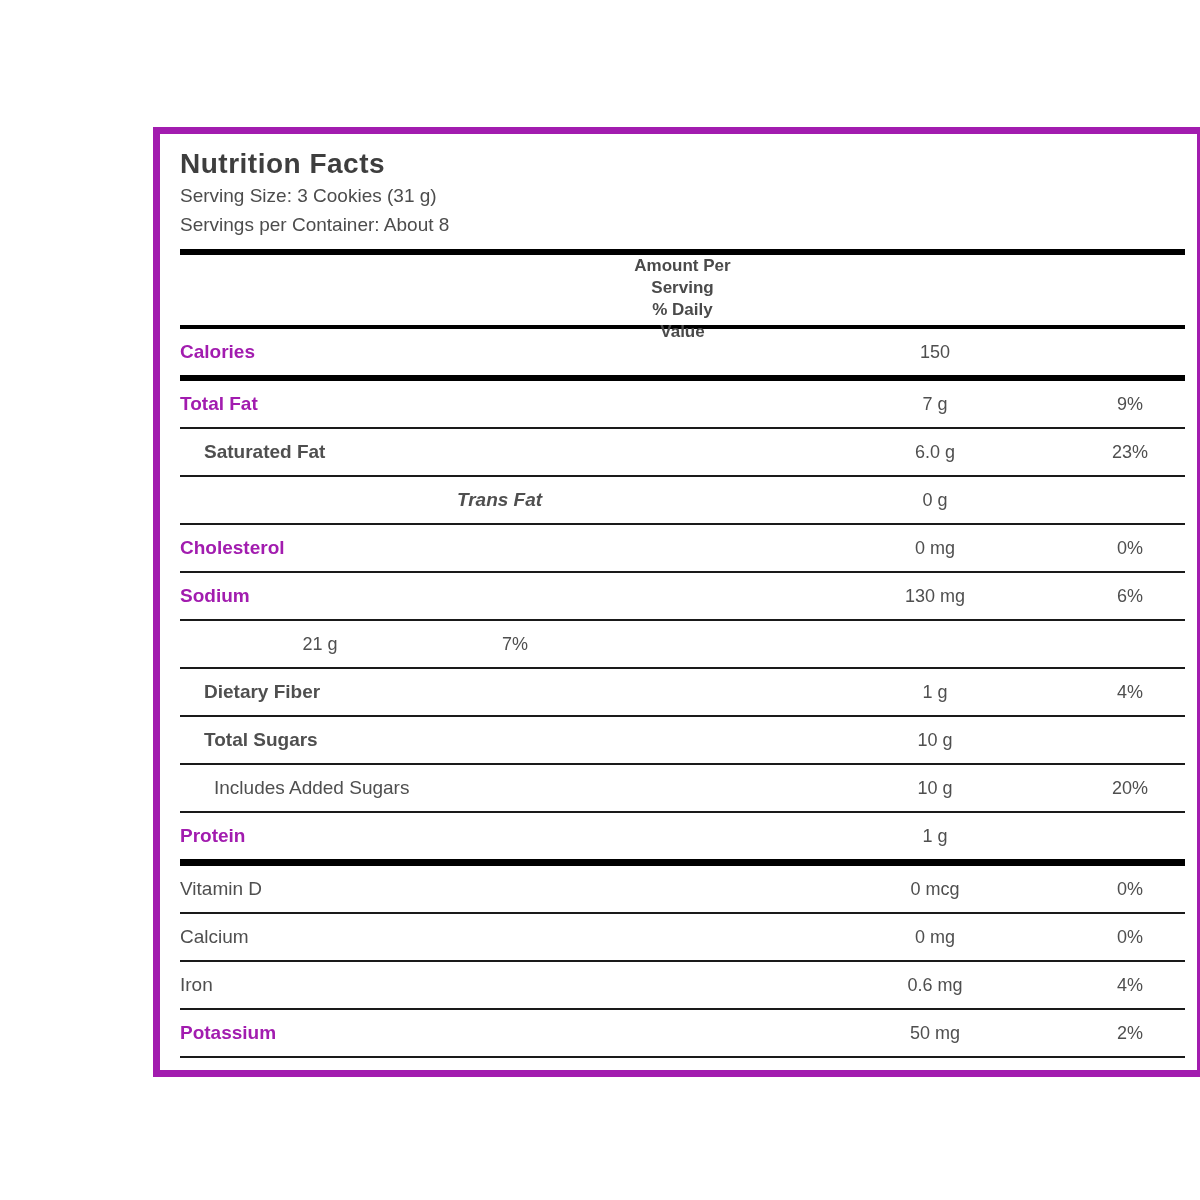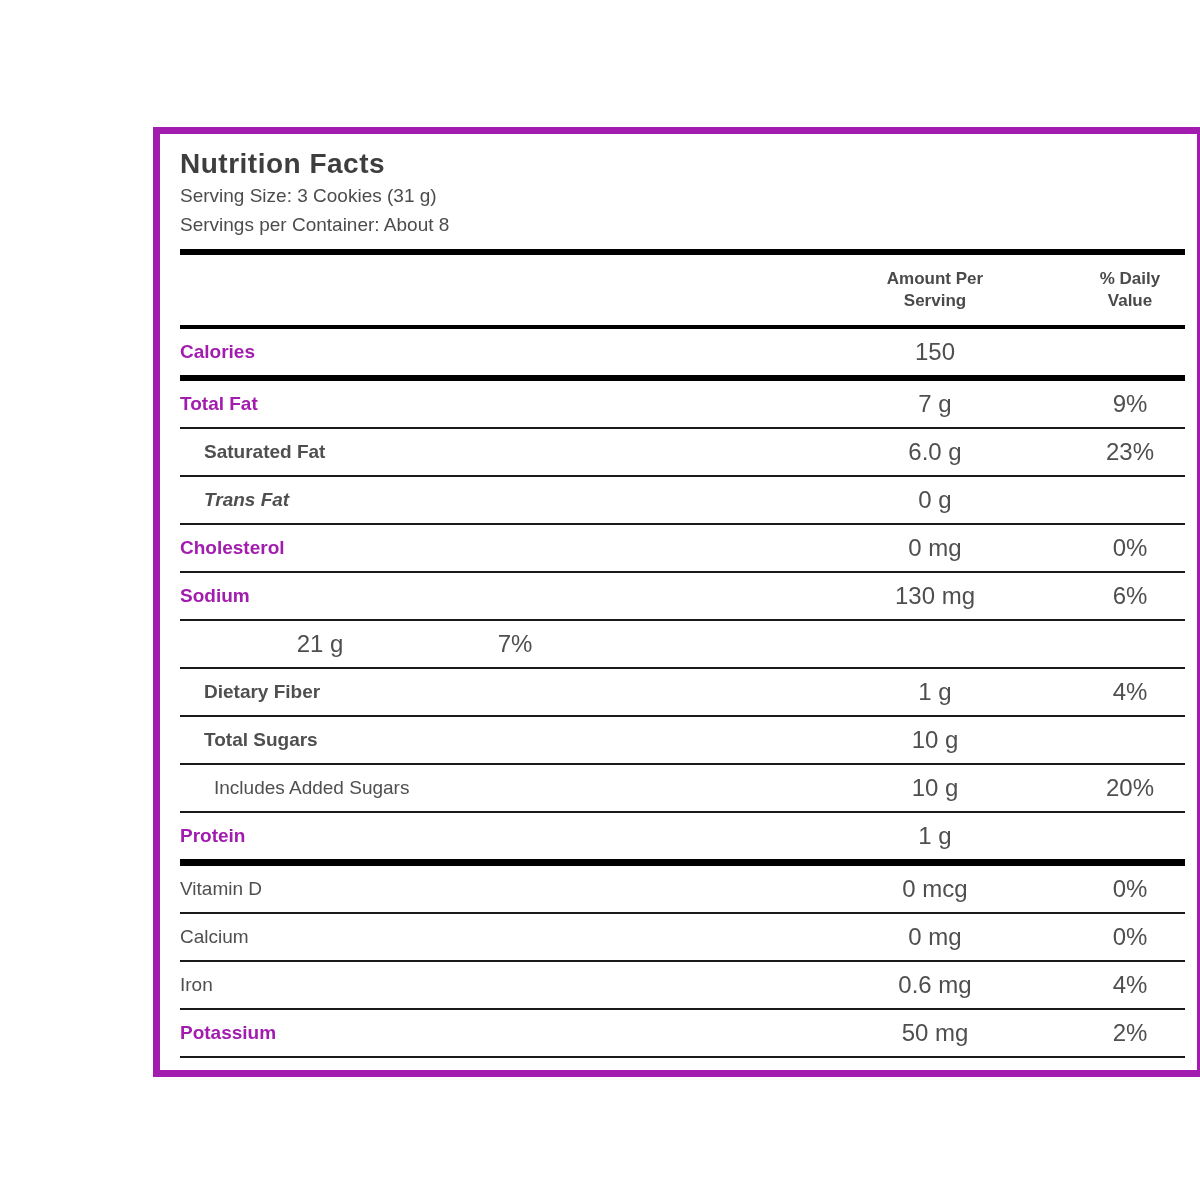--- a/index.html
+++ b/index.html
@@ -53,20 +53,21 @@
     background: #000000;
   }
   .line-thin {
     height: 2px;
     background: #1a1a1a;
   }
   .nf-header {
     display: flex;
     align-items: center;
     height: 70px;
+    flex-direction: column;
   }
   .col-label { flex: 1; }
   .col-amount {
     width: 280px;
     text-align: center;
   }
   .col-dv {
     width: 110px;
     text-align: center;
   }
@@ -79,28 +80,28 @@
   .nf-row {
     display: flex;
     align-items: center;
     height: 46px;
   }
   .nf-row .col-label {
     font-size: 19px;
     color: #4f4f4f;
   }
   .nf-row .col-amount, .nf-row .col-dv {
-    font-size: 24px;
+    font-size: 18px;
     color: #4f4f4f;
   }
   .nf-row.bold .col-label {
     font-weight: bold;
     color: #a21caf;
   }
-  .nf-row.italic .col-label { font-style: italic; }
+  .nf-row.italic .col-label { font-style: italic; text-align: center; }
   .indent-1 .col-label { padding-left: 24px; font-weight: bold; }
   .indent-2 .col-label { padding-left: 34px; }
 </style>
 </head>
 <body>
 
 <div class="page">
   <div class="nf-box">
 
     <div class="nf-title">Nutrition Facts</div>

